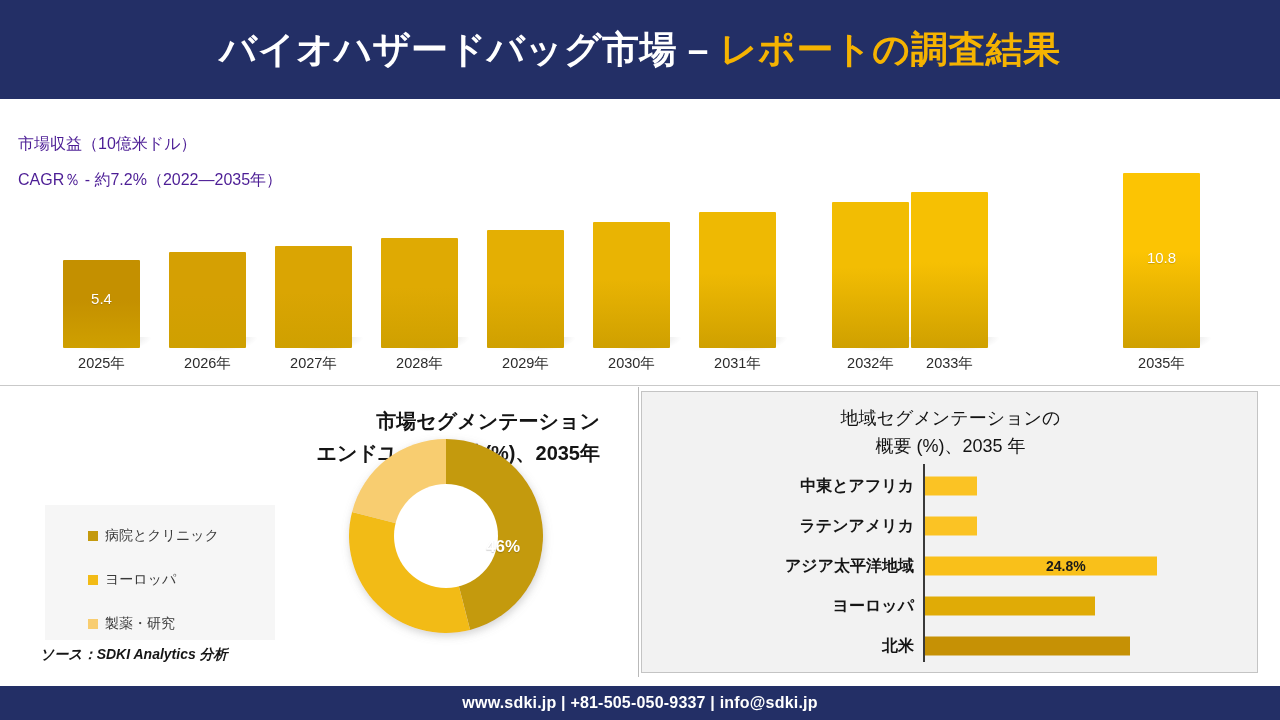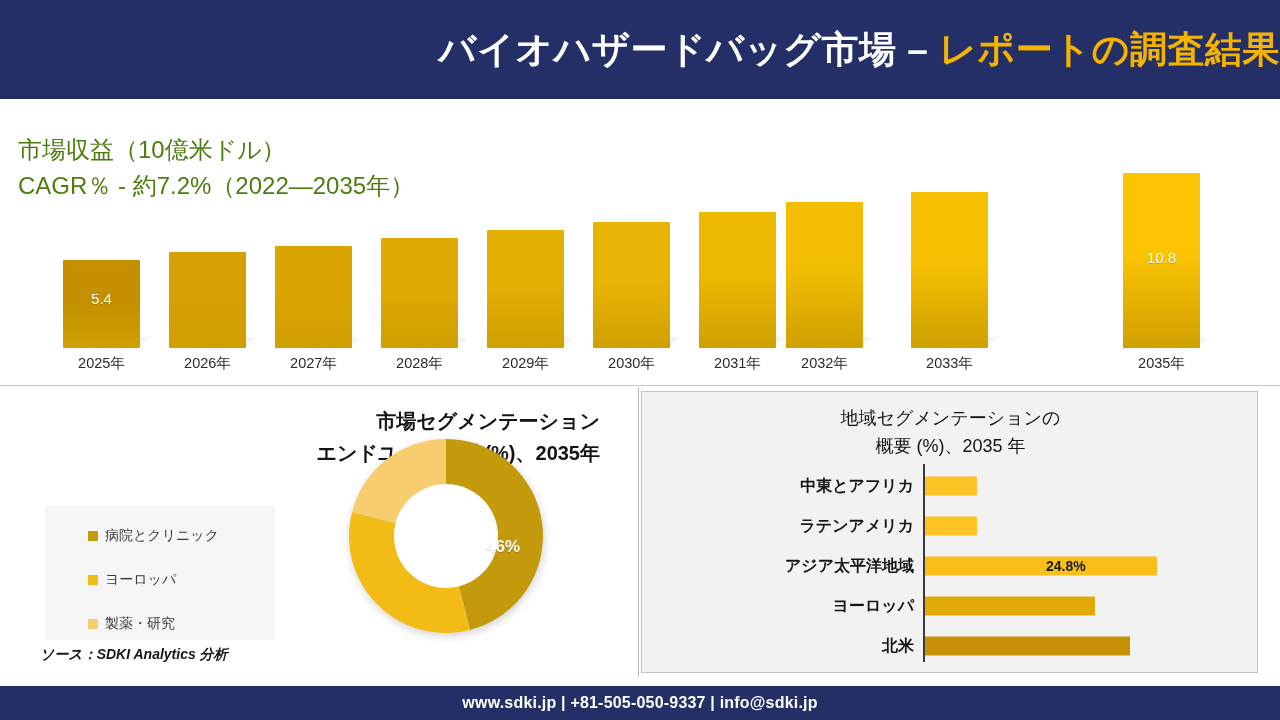--- a/index.html
+++ b/index.html
@@ -9,38 +9,38 @@
     background:#ffffff;
     position:relative;
     overflow:hidden;
   }
 
   
   .header{
     position:absolute; left:0; top:0; width:1280px; height:102px;
     background:#232f66;
     border-bottom:3px solid #ffffff;
-    display:flex; align-items:center; justify-content:flex-end;
+    display:flex; align-items:center; justify-content:center;
   }
   .header-inner{
     font-size:37px; font-weight:bold; letter-spacing:.5px;
     white-space:nowrap;
   }
   .hdr-white{ color:#ffffff; }
   .hdr-gold { color:#f5b301; }
 
   
   .panel-top{
     position:absolute; left:0; top:108px; width:1280px; height:278px;
     background:#ffffff;
     border-bottom:1px solid #c9c9c9;
   }
   .cap-line{
     position:absolute; left:18px;
-    font-size:24px; color:#4d7c0f; font-weight:normal; white-space:nowrap;
+    font-size:16px; color:#4c1d95; font-weight:normal; white-space:nowrap;
   }
   .cap-1{ top:26px; }
   .cap-2{ top:62px; }
 
   .bar-plot{
     position:absolute; left:0; top:0; width:1280px; height:278px;
   }
   .bcol{
     position:absolute; bottom:38px; width:77px;
   }
@@ -189,21 +189,21 @@
       <div class="bcol" style="left: 593px; height: 126px;">
         <div class="bar-shadow"></div>
         <div class="bar" style="height: 126px; width: 77px; background: linear-gradient(rgb(233, 180, 3) 0%, rgb(233, 180, 3) 45%, rgb(207, 160, 0) 100%);"></div>
         <div class="bar-lab">2030年</div>
       </div>
       <div class="bcol" style="left: 699px; height: 136px;">
         <div class="bar-shadow"></div>
         <div class="bar" style="height: 136px; width: 77px; background: linear-gradient(rgb(238, 185, 3) 0%, rgb(238, 185, 3) 45%, rgb(207, 160, 0) 100%);"></div>
         <div class="bar-lab">2031年</div>
       </div>
-      <div class="bcol" style="left: 786px; height: 116px; padding-left: 12px;">
+      <div class="bcol" style="left: 832px; height: 116px; padding-left: 12px;">
         <div class="bar-shadow"></div>
         <div class="bar" style="height: 146px; width: 77px; background: linear-gradient(rgb(242, 189, 3) 0%, rgb(242, 189, 3) 45%, rgb(207, 160, 0) 100%);"></div>
         <div class="bar-lab">2032年</div>
       </div>
       <div class="bcol" style="left: 911px; height: 156px;">
         <div class="bar-shadow"></div>
         <div class="bar" style="height: 156px; width: 77px; background: linear-gradient(rgb(246, 192, 3) 0%, rgb(246, 192, 3) 45%, rgb(207, 160, 0) 100%);"></div>
         <div class="bar-lab">2033年</div>
       </div>
       <div class="bcol" style="left: 1123px; height: 175px;">

